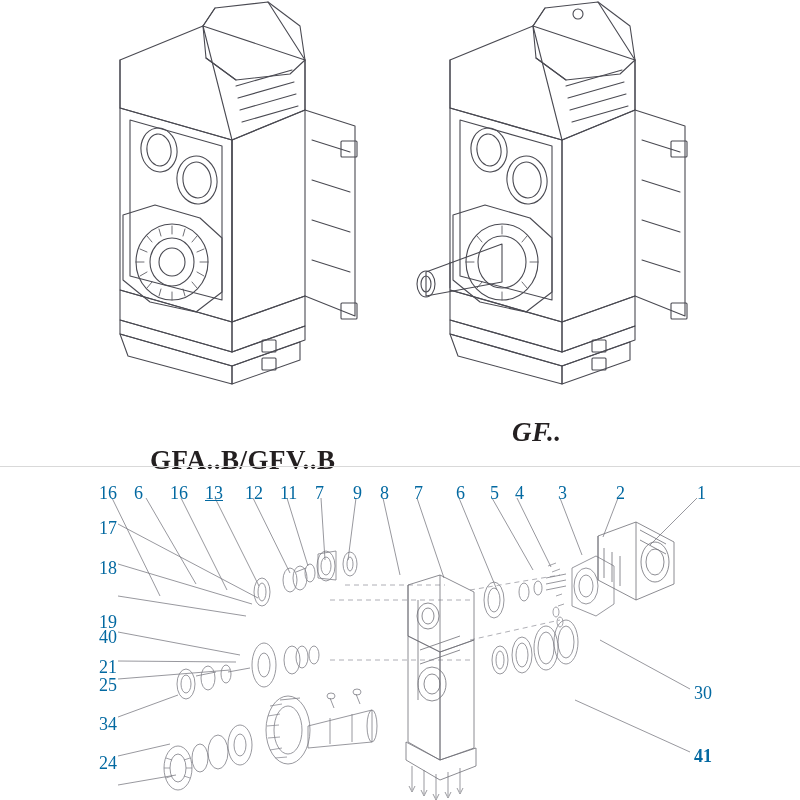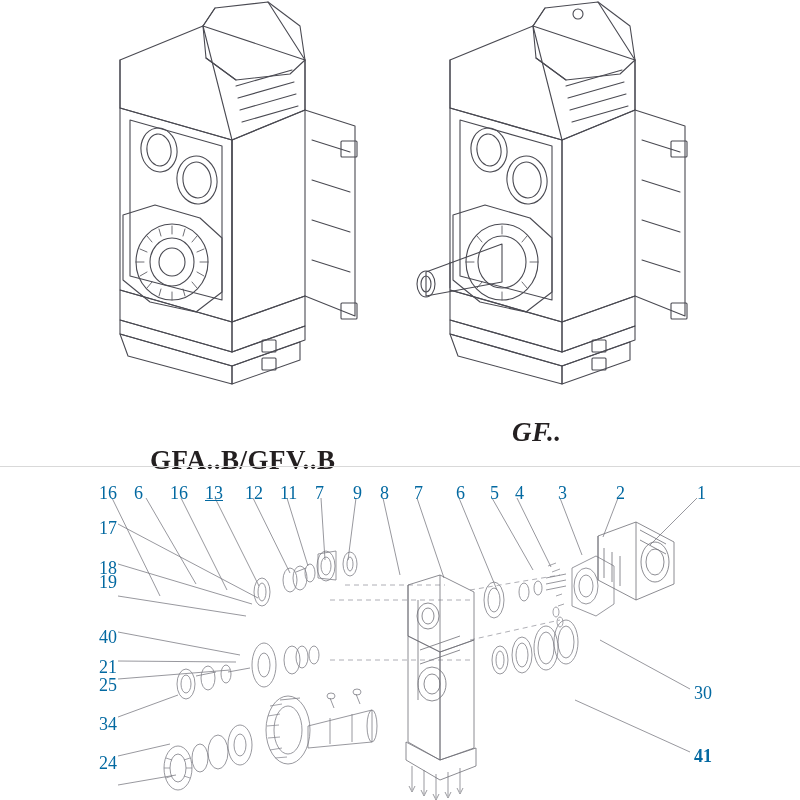--- a/index.html
+++ b/index.html
@@ -404,21 +404,21 @@
     <div class="num" style="left:414px;top:483px;">7</div>
     <div class="num" style="left:456px;top:483px;">6</div>
     <div class="num" style="left:490px;top:483px;">5</div>
     <div class="num" style="left:515px;top:483px;">4</div>
     <div class="num" style="left:558px;top:483px;">3</div>
     <div class="num" style="left:616px;top:483px;">2</div>
     <div class="num" style="left:697px;top:483px;">1</div>
 
     <div class="num" style="left:99px;top:518px;">17</div>
     <div class="num" style="left:99px;top:558px;">18</div>
-    <div class="num" style="left:99px;top:572px;">19</div>
+    <div class="num" style="left:99px;top:612px;">19</div>
     <div class="num" style="left:99px;top:627px;">40</div>
     <div class="num" style="left:99px;top:657px;">21</div>
     <div class="num" style="left:99px;top:675px;">25</div>
     <div class="num" style="left:99px;top:714px;">34</div>
     <div class="num" style="left:99px;top:753px;">24</div>
     <div class="num" style="left:99px;top:802px;margin-top:16px;">25</div>
 
     <div class="num" style="left:694px;top:683px;">30</div>
     <div class="num" style="left:694px;top:746px;font-weight:bold;">41</div>
   </div>

